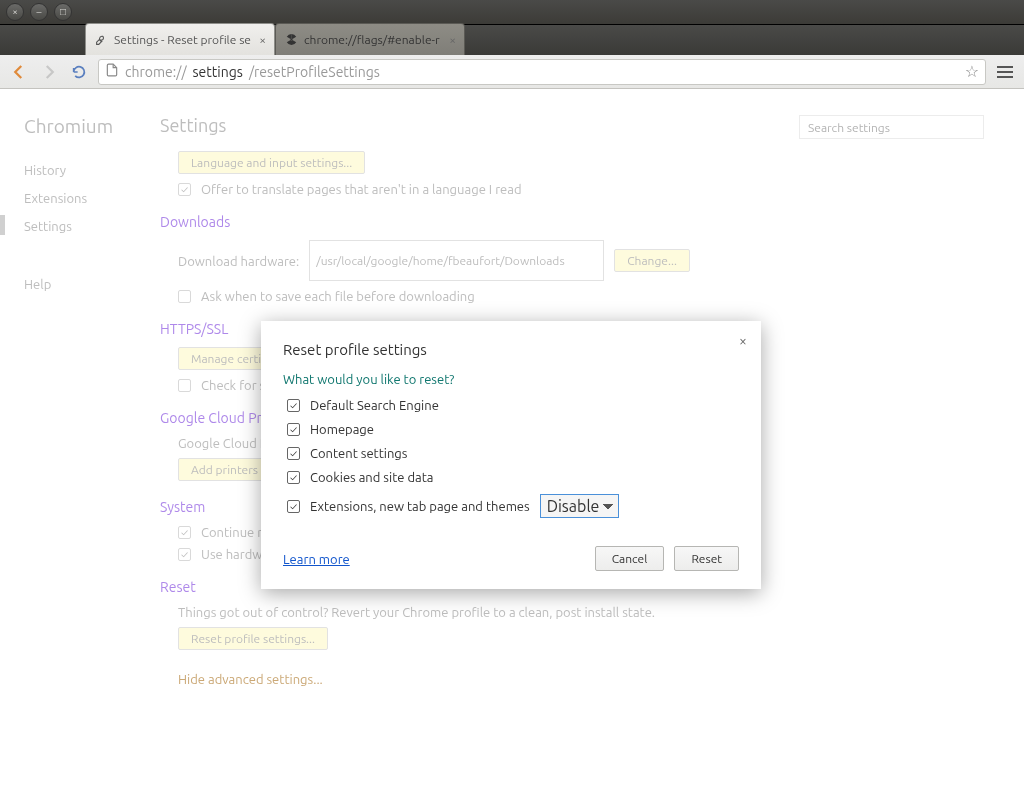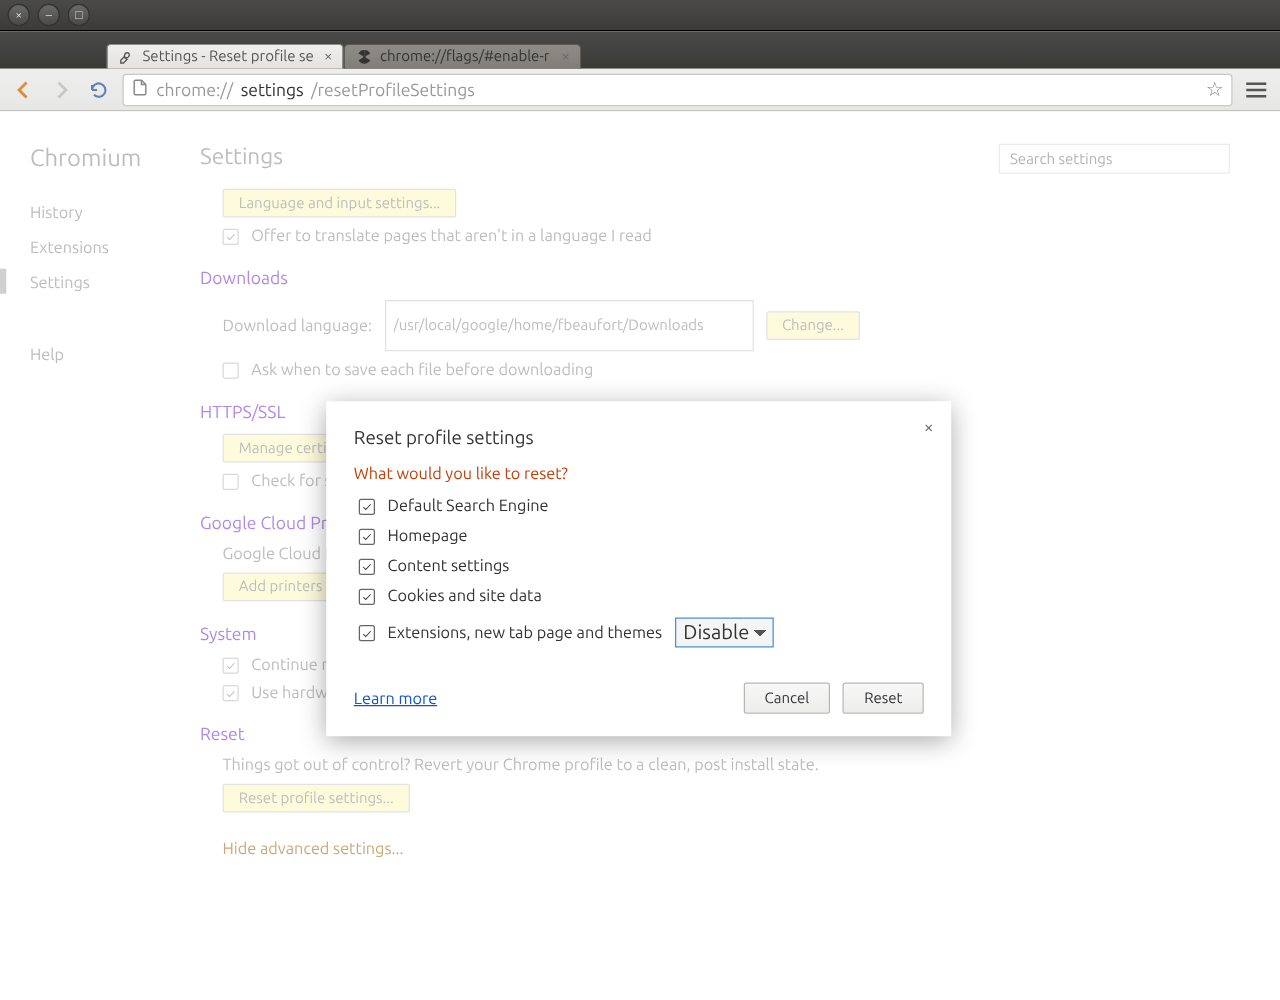--- a/index.html
+++ b/index.html
@@ -25,21 +25,21 @@
   position: absolute; top: 25px; left: 0; right: 0; bottom: 0;
   background: #fff;
 }
 
 
 .tabstrip {
   height: 30px; background: linear-gradient(#4a4a48, #3a3a37);
   display: flex; align-items: flex-end; padding-left: 85px;
 }
 .tab {
-  height: 20px; min-width: 190px;
+  height: 32px; min-width: 190px;
   background: linear-gradient(#f0efed, #e3e2de);
   border: 1px solid #8e8e8a; border-bottom: none;
   border-radius: 4px 4px 0 0;
   display: flex; align-items: center; gap: 6px;
   padding: 0 8px; font-size: 12px; color: #555;
   position: relative; cursor: pointer;
 }
 .tab.inactive { background: linear-gradient(#8e8c85, #7f7e78); color: #333; border-color: #5b5a55; }
 .tab .favicon { width: 14px; height: 14px; display:inline-flex; align-items:center; justify-content:center; }
 .tab .tab-title { flex: 1; overflow: hidden; white-space: nowrap; text-overflow: ellipsis; }
@@ -108,21 +108,21 @@
 
 
 .modal {
   position: absolute; left: 261px; top: 296px;
   width: 500px; background:#fff;
   box-shadow: 0 4px 20px rgba(0,0,0,.35);
   padding: 20px 22px 18px 22px; font-size: 13px; color:#333;
 }
 .modal h4 { font-size: 15px; font-weight:400; color:#333; margin-bottom: 14px; }
 .modal .close-x { position:absolute; top:12px; right:14px; font-size:14px; color:#666; cursor:pointer; }
-.modal .q { margin-bottom: 12px; color:#c2410c; }
+.modal .q { margin-bottom: 12px; color:#0f766e; }
 .modal .opt { display:flex; align-items:center; gap:10px; margin: 10px 0; padding-left: 4px; }
 .modal .opt .chk { border-color:#666; }
 .modal .opt .chk.checked::after { color:#333; }
 .modal select {
   border: 1px solid #4a90d9; background:#f5f5f5; padding: 2px 18px 2px 6px;
   font-size: 16px; color:#333; position:relative; appearance:none;
   background-image: linear-gradient(45deg, transparent 50%, #555 50%), linear-gradient(-45deg, transparent 50%, #555 50%);
   background-repeat: no-repeat; background-size: 5px 5px, 5px 5px;
   background-position: right 10px center, right 5px center;
 }
@@ -231,21 +231,21 @@
       <div class="row">
         <span class="btn">Language and input settings...</span>
       </div>
       <div class="row">
         <span class="chk checked"></span>
         <span>Offer to translate pages that aren't in a language I read</span>
       </div>
 
       <h3>Downloads</h3>
       <div class="row">
-        <span>Download language:</span>
+        <span>Download hardware:</span>
         <input class="text-input" value="/usr/local/google/home/fbeaufort/Downloads" style="">
         <span class="btn">Change...</span>
       </div>
       <div class="row">
         <span class="chk"></span>
         <span>Ask when to save each file before downloading</span>
       </div>
 
       <h3>HTTPS/SSL</h3>
       <div class="row">

